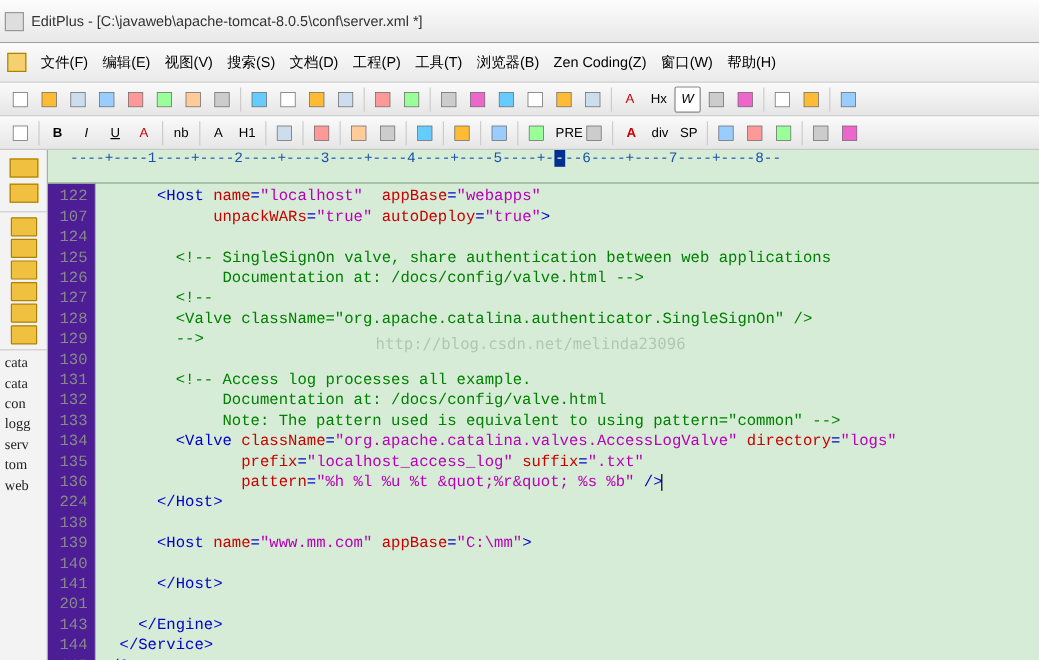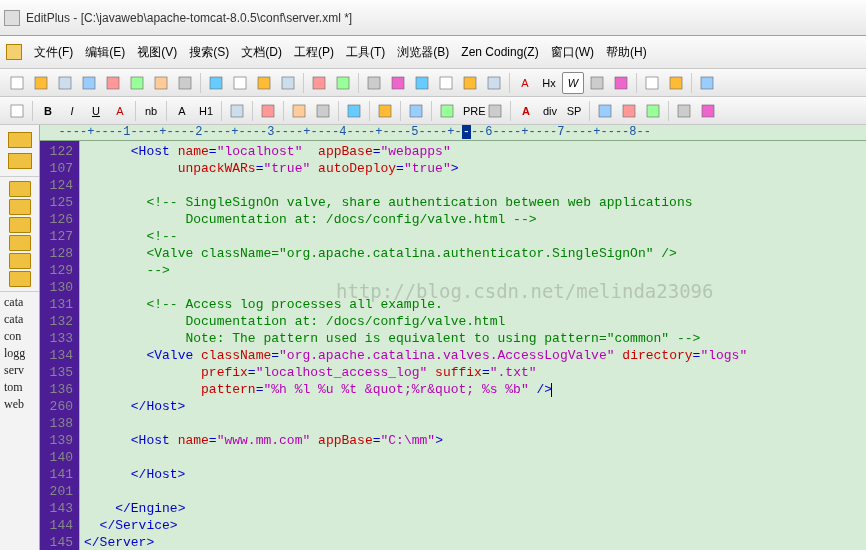--- a/index.html
+++ b/index.html
@@ -58,21 +58,21 @@
 .side-folders div { width:22px; height:16px; background:#f0c040; border:1px solid #b08000; border-radius:1px;}
 .side-list { padding:2px 2px; font-size:12px; color:#222; }
 .side-list div { padding:1px 2px; white-space:nowrap; overflow:hidden; }
 
 .editor {
   flex:1; display:flex; flex-direction:column;
   background:#d6ecd6;
   position:relative;
 }
 .ruler {
-  height:16px;
+  height:28px;
   background:#d6ecd6;
   font-family: Consolas, "Courier New", monospace;
   font-size:12px;
   color:#1a52a8;
   padding-left:4px;
   white-space:pre;
   border-bottom:1px solid #88aa88;
   overflow:hidden;
 }
 .ruler .mark { background:#003090; color:#fff; padding:0 1px;}
@@ -99,21 +99,21 @@
   overflow:hidden;
 }
 .line { height:17px; }
 .tag { color:#0000cc; }
 .attr { color:#c80000; }
 .str { color:#b800b8; }
 .cmt { color:#008000; }
 .txt { color:#111; }
 .cursor { display:inline-block; width:1px; height:14px; background:#000; vertical-align:middle; margin-left:-1px;}
 .watermark { position:absolute; bottom:4px; right:8px; color:rgba(0,0,0,.15); font-size:13px; pointer-events:none;}
-.faded-url { position:absolute; left:296px; top:155px; color:rgba(80,80,80,.25); font-family:Consolas,monospace; font-size:19px; pointer-events:none;}
+.faded-url { position:absolute; left:273px; top:155px; color:rgba(80,80,80,.25); font-family:Consolas,monospace; font-size:13px; pointer-events:none;}
 </style>
 </head>
 <body>
 
 <div class="titlebar">
   <span class="icon"></span>
   <span class="title">EditPlus - [C:\javaweb\apache-tomcat-8.0.5\conf\server.xml *]</span>
 </div>
 
 <div class="menubar">
@@ -424,21 +424,21 @@
           <div>127</div>
           <div>128</div>
           <div>129</div>
           <div>130</div>
           <div>131</div>
           <div>132</div>
           <div>133</div>
           <div>134</div>
           <div>135</div>
           <div>136</div>
-          <div>260</div>
+          <div>224</div>
           <div>138</div>
           <div>139</div>
           <div>140</div>
           <div>141</div>
           <div>201</div>
           <div>143</div>
           <div>144</div>
           <div>145</div>
         </div>
       <div class="code" id="code"><div class="line"><span class="txt">      </span><span class="tag">&lt;Host </span><span class="attr">name</span><span class="tag">=</span><span class="str">"localhost"</span><span class="tag">  </span><span class="attr">appBase</span><span class="tag">=</span><span class="str">"webapps"</span></div><div class="line"><span class="txt">            </span><span class="attr">unpackWARs</span><span class="tag">=</span><span class="str">"true"</span><span class="tag"> </span><span class="attr">autoDeploy</span><span class="tag">=</span><span class="str">"true"</span><span class="tag">&gt;</span></div><div class="line"><span class="txt"></span></div><div class="line"><span class="txt">        </span><span class="cmt">&lt;!-- SingleSignOn valve, share authentication between web applications</span></div><div class="line"><span class="txt">             </span><span class="cmt">Documentation at: /docs/config/valve.html --&gt;</span></div><div class="line"><span class="txt">        </span><span class="cmt">&lt;!--</span></div><div class="line"><span class="txt">        </span><span class="cmt">&lt;Valve className="org.apache.catalina.authenticator.SingleSignOn" /&gt;</span></div><div class="line"><span class="txt">        </span><span class="cmt">--&gt;</span></div><div class="line"><span class="txt"></span></div><div class="line"><span class="txt">        </span><span class="cmt">&lt;!-- Access log processes all example.</span></div><div class="line"><span class="txt">             </span><span class="cmt">Documentation at: /docs/config/valve.html</span></div><div class="line"><span class="txt">             </span><span class="cmt">Note: The pattern used is equivalent to using pattern="common" --&gt;</span></div><div class="line"><span class="txt">        </span><span class="tag">&lt;Valve </span><span class="attr">className</span><span class="tag">=</span><span class="str">"org.apache.catalina.valves.AccessLogValve"</span><span class="tag"> </span><span class="attr">directory</span><span class="tag">=</span><span class="str">"logs"</span></div><div class="line"><span class="txt">               </span><span class="attr">prefix</span><span class="tag">=</span><span class="str">"localhost_access_log"</span><span class="tag"> </span><span class="attr">suffix</span><span class="tag">=</span><span class="str">".txt"</span></div><div class="line"><span class="txt">               </span><span class="attr">pattern</span><span class="tag">=</span><span class="str">"%h %l %u %t &amp;quot;%r&amp;quot; %s %b"</span><span class="tag"> /&gt;</span><span class="cursor"></span></div><div class="line"><span class="txt">      </span><span class="tag">&lt;/Host&gt;</span></div><div class="line"><span class="txt"></span></div><div class="line"><span class="txt">      </span><span class="tag">&lt;Host </span><span class="attr">name</span><span class="tag">=</span><span class="str">"www.mm.com"</span><span class="tag"> </span><span class="attr">appBase</span><span class="tag">=</span><span class="str">"C:\mm"</span><span class="tag">&gt;</span></div><div class="line"><span class="txt"></span></div><div class="line"><span class="txt">      </span><span class="tag">&lt;/Host&gt;</span></div><div class="line"><span class="txt"></span></div><div class="line"><span class="txt">    </span><span class="tag">&lt;/Engine&gt;</span></div><div class="line"><span class="txt">  </span><span class="tag">&lt;/Service&gt;</span></div><div class="line"><span class="txt"></span><span class="tag">&lt;/Server&gt;</span></div></div>

